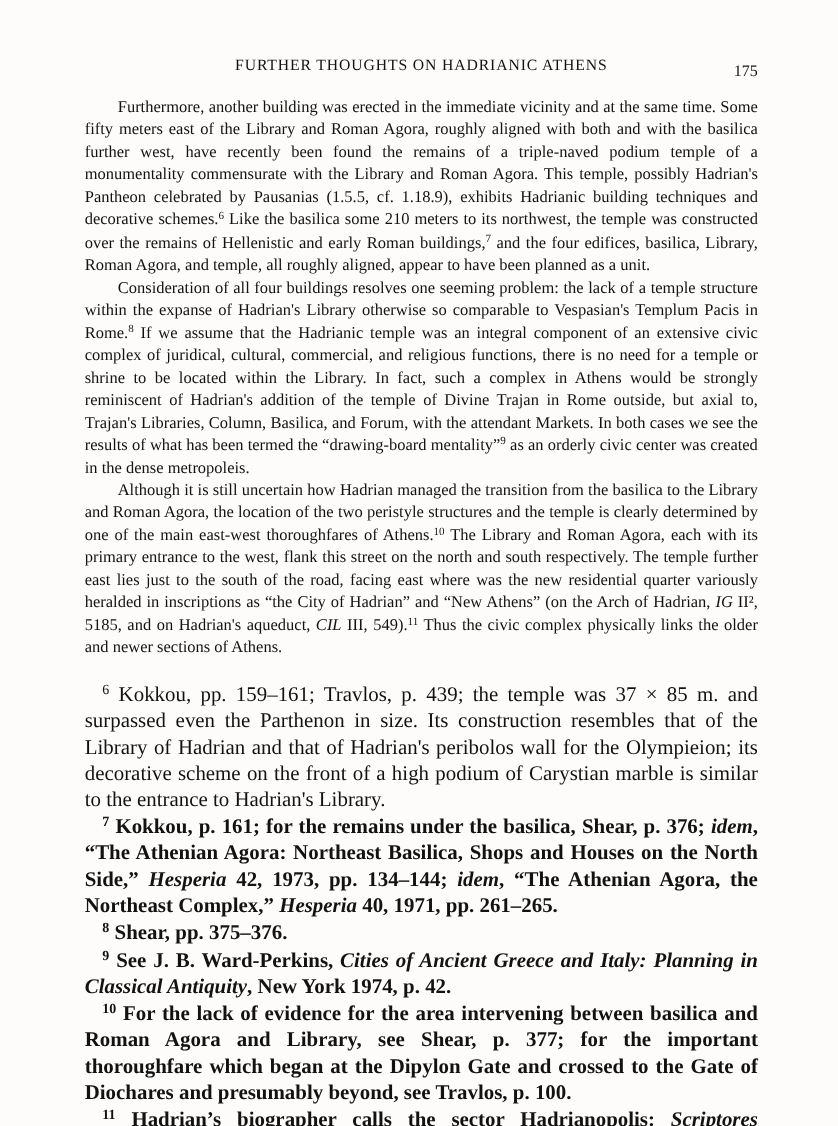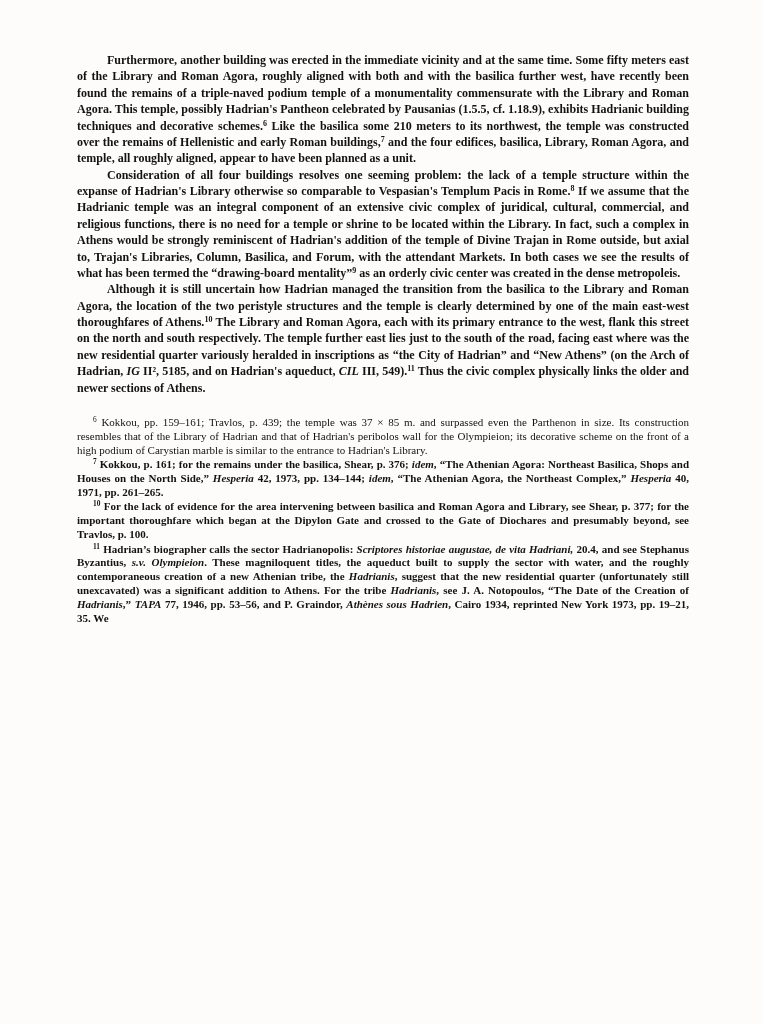--- a/index.html
+++ b/index.html
@@ -43,71 +43,76 @@
     text-transform: uppercase;
   }
   .runhead .folio {
     position: absolute;
     right: 0;
     bottom: 0;
     font-size: 14.6px;
   }
   .body-text p {
     margin: 0;
-    font-size: 12px;
+    font-size: 15px;
     line-height: 1.365;
     text-align: justify;
     text-indent: 30px;
     hyphens: manual;
-    font-weight: bold;
   }
   .body-text p.first { text-indent: 30px; }
   sup {
     font-size: 0.67em;
     vertical-align: 0.5em;
     line-height: 0;
   }
   .notes {
     margin-top: 20px;
     width: 612px;
   }
   .notes p {
     margin: 0;
-    font-size: 11px;
+    font-size: 19px;
     line-height: 1.265;
     text-align: justify;
     text-indent: 16px;
   }
   .notes p + p { margin-top: 0.5px; font-weight: bold; }
   i, .it { font-style: italic; margin-top: 45px; }
 </style>
 </head>
 <body>
 
 <div class="page">
   <div class="content">
 
+    <div class="runhead">
+      <span class="title">Further Thoughts on Hadrianic Athens</span>
+      <span class="folio">175</span>
+    </div>
 
     <div class="body-text">
 
       <p class="first"><span>Furthermore, another building was erected in the immediate vicinity and at the same time. Some fifty meters east of the Library and Roman Agora, roughly aligned with both and with the basilica further west, have recently been found the remains of a triple-naved podium temple of a monumentality commensurate with the Library and Roman Agora. This temple, possibly Hadrian's Pantheon celebrated by Pausanias (1.5.5, cf. 1.18.9), exhibits Hadrianic building techniques and decorative schemes.</span><sup>6</sup><span> Like the basilica some 210 meters to its northwest, the temple was constructed over the remains of Hellenistic and early Roman buildings,</span><sup>7</sup><span> and the four edifices, basilica, Library, Roman Agora, and temple, all roughly aligned, appear to have been planned as a unit.</span></p>
 
       <p><span>Consideration of all four buildings resolves one seeming problem: the lack of a temple structure within the expanse of Hadrian's Library otherwise so comparable to Vespasian's Templum Pacis in Rome.</span><sup>8</sup><span> If we assume that the Hadrianic temple was an integral component of an extensive civic complex of juridical, cultural, commercial, and religious functions, there is no need for a temple or shrine to be located within the Library. In fact, such a complex in Athens would be strongly reminiscent of Hadrian's addition of the temple of Divine Trajan in Rome outside, but axial to, Trajan's Libraries, Column, Basilica, and Forum, with the attendant Markets. In both cases we see the results of what has been termed the “drawing-board mentality”</span><sup>9</sup><span> as an orderly civic center was created in the dense metropoleis.</span></p>
 
       <p><span>Although it is still uncertain how Hadrian managed the transition from the basilica to the Library and Roman Agora, the location of the two peristyle structures and the temple is clearly determined by one of the main east-west thoroughfares of Athens.</span><sup>10</sup><span> The Library and Roman Agora, each with its primary entrance to the west, flank this street on the north and south respectively. The temple further east lies just to the south of the road, facing east where was the new residential quarter variously heralded in inscriptions as “the City of Hadrian” and “New Athens” (on the Arch of Hadrian, </span><i>IG</i><span> II², 5185, and on Hadrian's aqueduct, </span><i>CIL</i><span> III, 549).</span><sup>11</sup><span> Thus the civic complex physically links the older and newer sections of Athens.</span></p>
 
     </div>
 
     <div class="notes">
 
       <p><sup>6</sup>&nbsp;<span>Kokkou, pp. 159–161; Travlos, p. 439; the temple was 37 × 85 m. and surpassed even the Parthenon in size. Its construction resembles that of the Library of Hadrian and that of Hadrian's peribolos wall for the Olympieion; its decorative scheme on the front of a high podium of Carystian marble is similar to the entrance to Hadrian's Library.</span></p>
 
       <p><sup>7</sup>&nbsp;Kokkou, p. 161; for the remains under the basilica, Shear, p. 376; <i>idem</i>, “The Athenian Agora: Northeast Basilica, Shops and Houses on the North Side,” <i>Hesperia</i> 42, 1973, pp. 134–144; <i>idem</i>, “The Athenian Agora, the Northeast Complex,” <i>Hesperia</i> 40, 1971, pp. 261–265.</p>
 
+      <p><sup>8</sup>&nbsp;<span>Shear, pp. 375–376.</span></p>
 
+      <p><sup>9</sup>&nbsp;See J. B. Ward-Perkins, <i>Cities of Ancient Greece and Italy: Planning in Classical Antiquity</i>, New York 1974, p. 42.</p>
 
       <p><sup>10</sup>&nbsp;<span>For the lack of evidence for the area intervening between basilica and Roman Agora and Library, see Shear, p. 377; for the important thoroughfare which began at the Dipylon Gate and crossed to the Gate of Diochares and presumably beyond, see Travlos, p. 100.</span></p>
 
       <p><sup>11</sup>&nbsp;Hadrian’s biographer calls the sector Hadrianopolis: <i>Scriptores historiae augustae, de vita Hadriani,</i> 20.4, and see Stephanus Byzantius, <i>s.v. Olympieion</i>. These magniloquent titles, the aqueduct built to supply the sector with water, and the roughly contemporaneous creation of a new Athenian tribe, the <i>Hadrianis</i>, suggest that the new residential quarter (unfortunately still unexcavated) was a significant addition to Athens. For the tribe <i>Hadrianis</i>, see J. A. Notopoulos, “The Date of the Creation of <i>Hadrianis</i>,” <i>TAPA</i> 77, 1946, pp. 53–56, and P. Graindor, <i>Athènes sous Hadrien</i>, Cairo 1934, reprinted New York 1973, pp. 19–21, 35. We</p>
 
     </div>
   </div>
 </div>
 
 </body></html>

